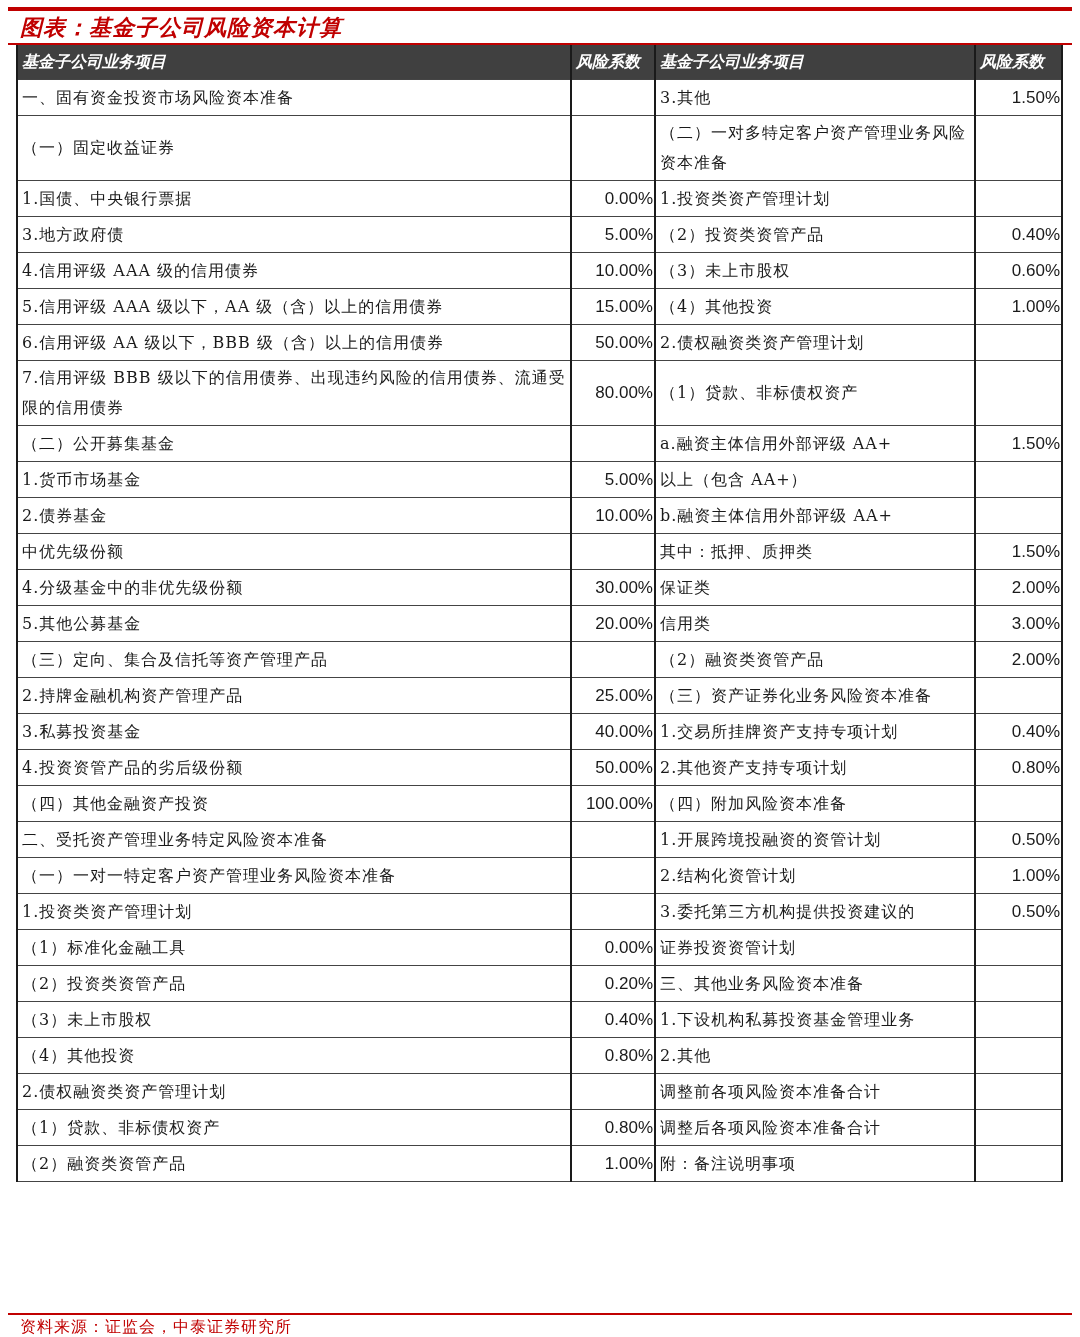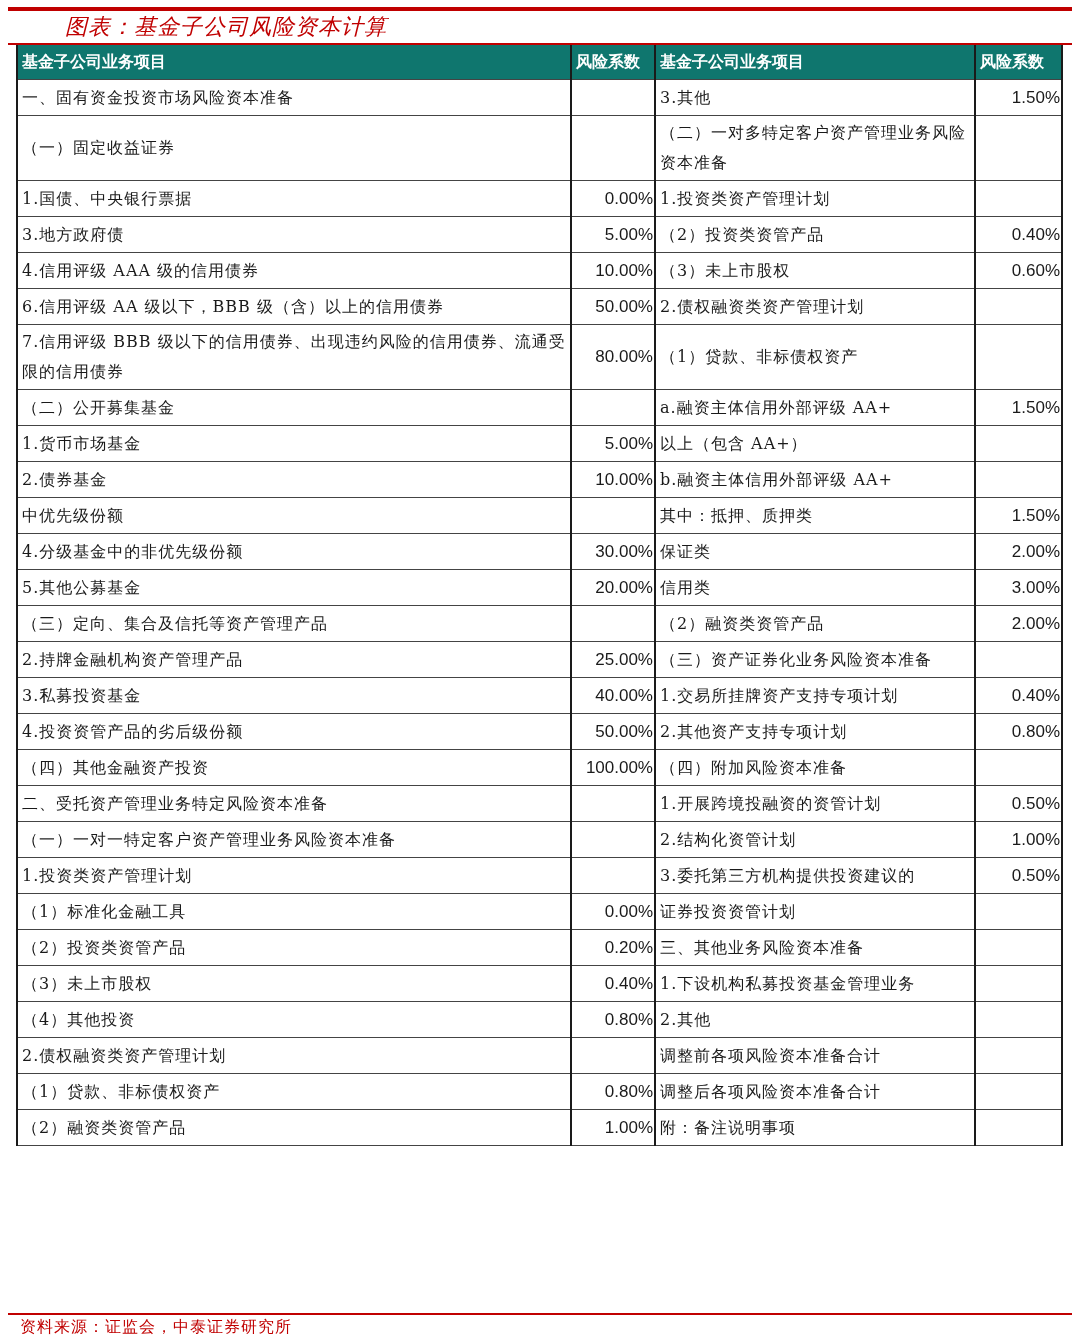--- a/index.html
+++ b/index.html
@@ -22,26 +22,25 @@
       width: 1064px;
       height: 4px;
       background: #c00000;
     }
     .fig-title {
       position: absolute;
       left: 20px;
       top: 12px;
       font-family: "DejaVu Serif", "Liberation Serif", serif;
       font-size: 22px;
-      font-weight: normal;
+      font-weight: bold;
       font-style: italic;
       color: #c00000;
       line-height: 30px;
       letter-spacing: 1px;
-      margin-left: 45px;
     }
     .title-rule {
       position: absolute;
       left: 8px;
       top: 43px;
       width: 1064px;
       height: 2px;
       background: #c00000;
     }
     table.risk {
@@ -50,30 +49,31 @@
       top: 45px;
       width: 1045px;
       border-collapse: collapse;
       table-layout: fixed;
     }
     table.risk col.c1 { width: 554px; }
     table.risk col.c2 { width: 84px; }
     table.risk col.c3 { width: 320px; }
     table.risk col.c4 { width: 87px; }
     table.risk th {
-      background: #0f766e;
+      background: #404040;
       color: #ffffff;
       font-size: 16px;
       font-weight: bold;
       text-align: left;
       padding: 0 4px;
       height: 34px;
       border-left: 2px solid #1a1a1a;
       border-right: 2px solid #1a1a1a;
       white-space: nowrap;
+      font-style: italic;
     }
     table.risk td {
       font-size: 16px;
       height: 35px;
       padding: 0 2px 0 4px;
       border-left: 2px solid #1a1a1a;
       border-right: 2px solid #1a1a1a;
       border-top: 1px solid #444444;
       border-bottom: 1px solid #444444;
       white-space: nowrap;
@@ -162,20 +162,26 @@
         <td class="item wrap">（2）投资类资管产品</td>
         <td class="num">0.40%</td>
       </tr>
       <tr>
         <td class="item wrap">4.信用评级 AAA 级的信用债券</td>
         <td class="num">10.00%</td>
         <td class="item wrap">（3）未上市股权</td>
         <td class="num">0.60%</td>
       </tr>
       <tr>
+        <td class="item wrap">5.信用评级 AAA 级以下，AA 级（含）以上的信用债券</td>
+        <td class="num">15.00%</td>
+        <td class="item wrap">（4）其他投资</td>
+        <td class="num">1.00%</td>
+      </tr>
+      <tr>
         <td class="item wrap">6.信用评级 AA 级以下，BBB 级（含）以上的信用债券</td>
         <td class="num">50.00%</td>
         <td class="item wrap">2.债权融资类资产管理计划</td>
         <td class="num"></td>
       </tr>
       <tr class="tall">
         <td class="item wrap">7.信用评级 BBB 级以下的信用债券、出现违约风险的信用债券、流通受限的信用债券</td>
         <td class="num">80.00%</td>
         <td class="item wrap">（1）贷款、非标债权资产</td>
         <td class="num"></td>

